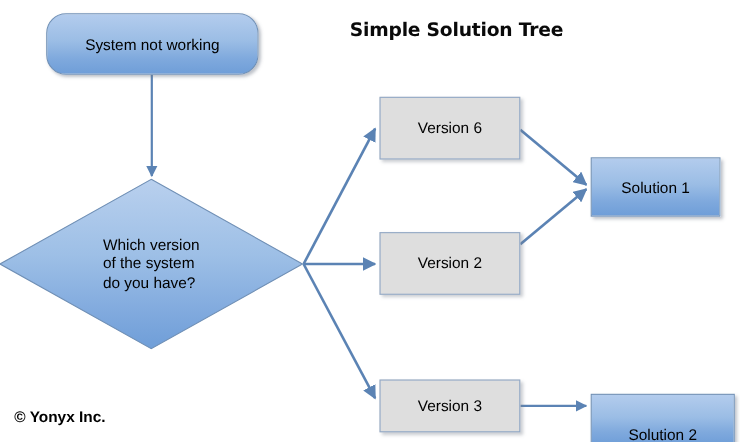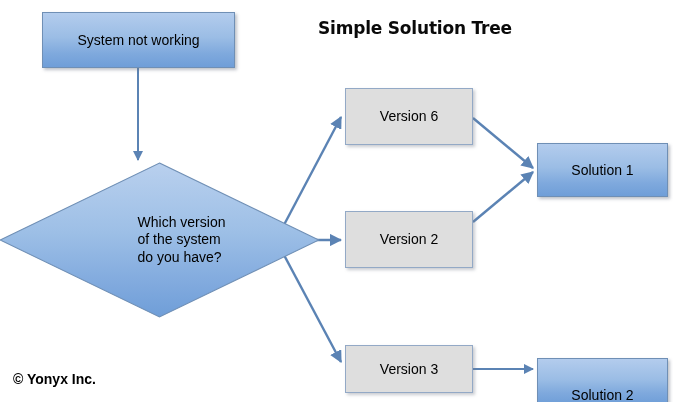--- a/index.html
+++ b/index.html
@@ -121,25 +121,25 @@
 
     <line x1="473" y1="118" x2="533" y2="168" stroke="#5b83b4" stroke-width="2.4" marker-end="url(#arrowhead)"></line>
 
     <line x1="473" y1="222" x2="533" y2="172" stroke="#5b83b4" stroke-width="2.4" marker-end="url(#arrowhead)"></line>
 
     <line x1="473" y1="369" x2="533" y2="369" stroke="#5b83b4" stroke-width="2" marker-end="url(#arrowhead)"></line>
   </svg>
 
   <h1 id="page-title" style="left:318px; top:7px;">Simple Solution Tree</h1>
 
-  <div class="node node-blue" style="left:42px; top:12px; width:193px; height:56px;">
+  <div class="node node-blue" style="left:42px; top:12px; width:193px; height:56px;border-radius:18px;">
     <span class="node-label">System not working</span>
   </div>
 
-  <div class="node-diamond" style="left:-1px; top:162px; width:277px; height:156px;padding-left:44px;">
+  <div class="node-diamond" style="left:-1px; top:162px; width:277px; height:156px;">
     <svg class="diamond-shape" viewBox="0 0 277 156" preserveAspectRatio="none">
       <defs>
         <linearGradient id="diamondGrad" x1="0" y1="0" x2="0" y2="1">
           <stop offset="0%" stop-color="#b9d0ee"></stop>
           <stop offset="45%" stop-color="#9dbfe6"></stop>
           <stop offset="78%" stop-color="#81aade"></stop>
           <stop offset="100%" stop-color="#6f9ed8"></stop>
         </linearGradient>
       </defs>
       <polygon points="138.5,1 276,78 138.5,155 1,78" fill="url(#diamondGrad)" stroke="#6f8fb5" stroke-width="1"></polygon>
@@ -154,21 +154,21 @@
   </div>
 
   <div class="node node-grey" style="left:345px; top:211px; width:128px; height:57px;">
     <span class="node-label">Version 2</span>
   </div>
 
   <div class="node node-grey" style="left:345px; top:345px; width:128px; height:48px;">
     <span class="node-label">Version 3</span>
   </div>
 
-  <div class="node node-blue" style="left:537px; top:143px; width:131px; height:54px;">
+  <div class="node node-blue" style="left:537px; top:143px; width:118px; height:54px;">
     <span class="node-label">Solution 1</span>
   </div>
 
   <div class="node node-blue" style="left:537px; top:358px; width:131px; height:47px;align-items:flex-end;">
     <span class="node-label">Solution 2</span>
   </div>
 
   <div id="copyright" style="left:13px; top:371px;">© Yonyx Inc.</div>
 
 </div>

